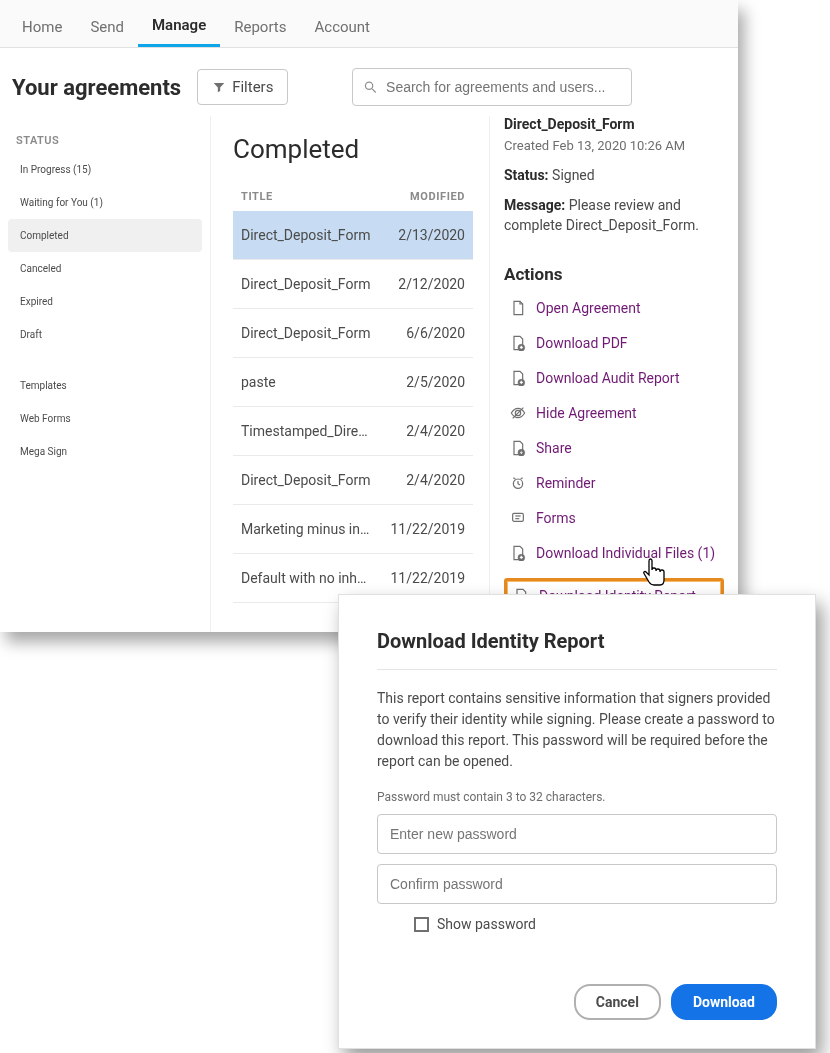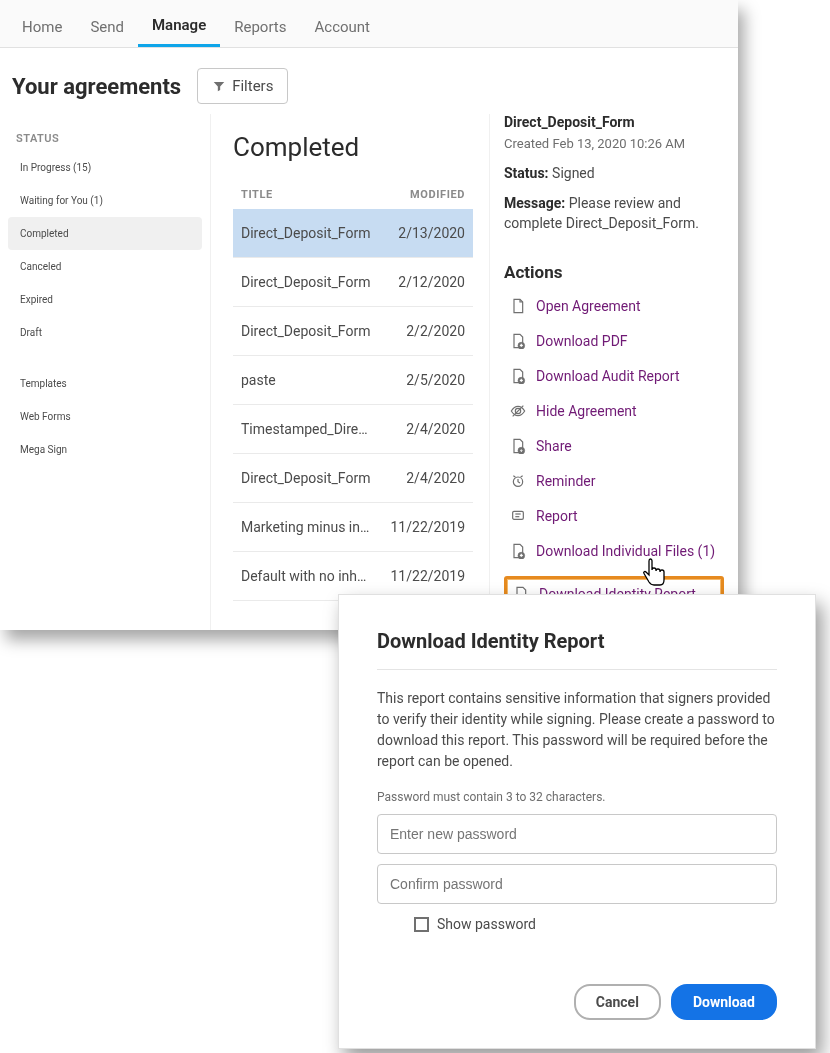--- a/index.html
+++ b/index.html
@@ -83,20 +83,27 @@
 
     <div class="toolbar">
       <div class="page-title">Your agreements</div>
       <div class="filters-btn">
         <svg class="ico" width="14" height="14" viewBox="0 0 24 24">
             <path d="M3 5h18l-7 8v6l-4 2v-8z" fill="#707070"></path>
           </svg>
         <span>Filters</span>
       </div>
       <div style="width:40px"></div>
+      <div class="searchbox">
+        <svg width="16" height="16" viewBox="0 0 24 24">
+            <circle cx="10" cy="10" r="6" fill="none" stroke="#909090" stroke-width="2"></circle>
+            <line x1="15" y1="15" x2="21" y2="21" stroke="#909090" stroke-width="2"></line>
+          </svg>
+        <input type="text" style="margin-left: 8px;" placeholder="Search for agreements and users...">
+      </div>
     </div>
 
     <div class="body-row">
 
       <div class="sidebar">
         <div class="group-label">STATUS</div>
         <div id="sidebar-status">
             <div class="item">In Progress (15)</div>
             <div class="item">Waiting for You (1)</div>
             <div class="item active">Completed</div>
@@ -125,21 +132,21 @@
               <tr class="selected">
                 <td class="title-cell">Direct_Deposit_Form</td>
                 <td class="mod">2/13/2020</td>
               </tr>
               <tr>
                 <td class="title-cell">Direct_Deposit_Form</td>
                 <td class="mod">2/12/2020</td>
               </tr>
               <tr>
                 <td class="title-cell">Direct_Deposit_Form</td>
-                <td class="mod">2/2/2020</td>
+                <td class="mod">6/6/2020</td>
               </tr>
               <tr>
                 <td class="title-cell">paste</td>
                 <td class="mod">2/5/2020</td>
               </tr>
               <tr>
                 <td class="title-cell">Timestamped_Dire…</td>
                 <td class="mod">2/4/2020</td>
               </tr>
               <tr>
@@ -220,21 +227,21 @@
                 <path d="M5 4l3 2M19 4l-3 2" stroke="#707070" stroke-width="1.8"></path>
               </svg>
               <span>Reminder</span>
             </div>
             <div class="action">
               <svg viewBox="0 0 24 24" class="ico">
                 <rect x="4" y="5" width="16" height="12" rx="2" fill="none" stroke="#707070" stroke-width="1.8"></rect>
                 <line x1="8" y1="9" x2="16" y2="9" stroke="#707070" stroke-width="1.8"></line>
                 <line x1="8" y1="13" x2="14" y2="13" stroke="#707070" stroke-width="1.8"></line>
               </svg>
-              <span>Report</span>
+              <span>Forms</span>
             </div>
             <div class="action">
               <svg viewBox="0 0 24 24" class="ico">
                 <path d="M6 2h9l4 4v16H6z" fill="none" stroke="#707070" stroke-width="1.8"></path>
                 <circle cx="17" cy="19" r="5" fill="#707070"></circle>
                 <path d="M17 16v4m-2-2l2 2 2-2" stroke="#fff" stroke-width="1.6" fill="none"></path>
               </svg>
               <span>Download Individual Files (1)</span>
             </div>
             <div class="action highlight">

